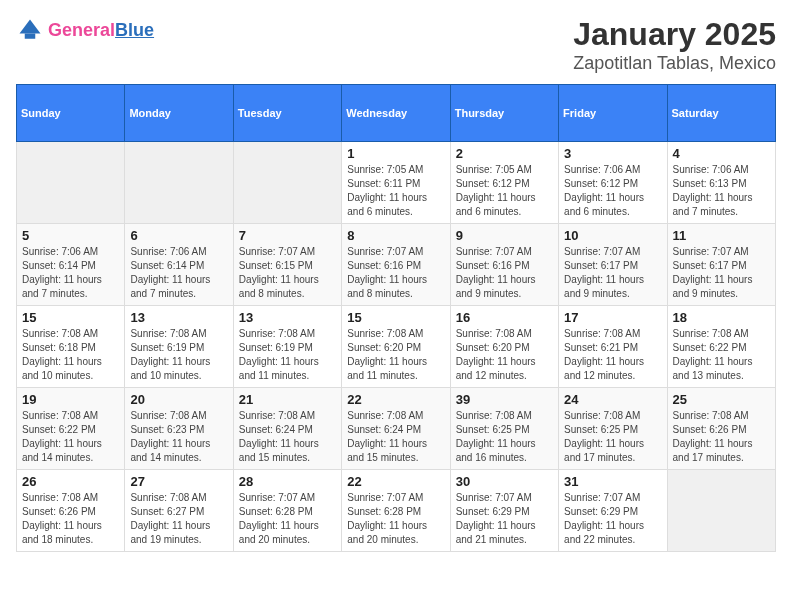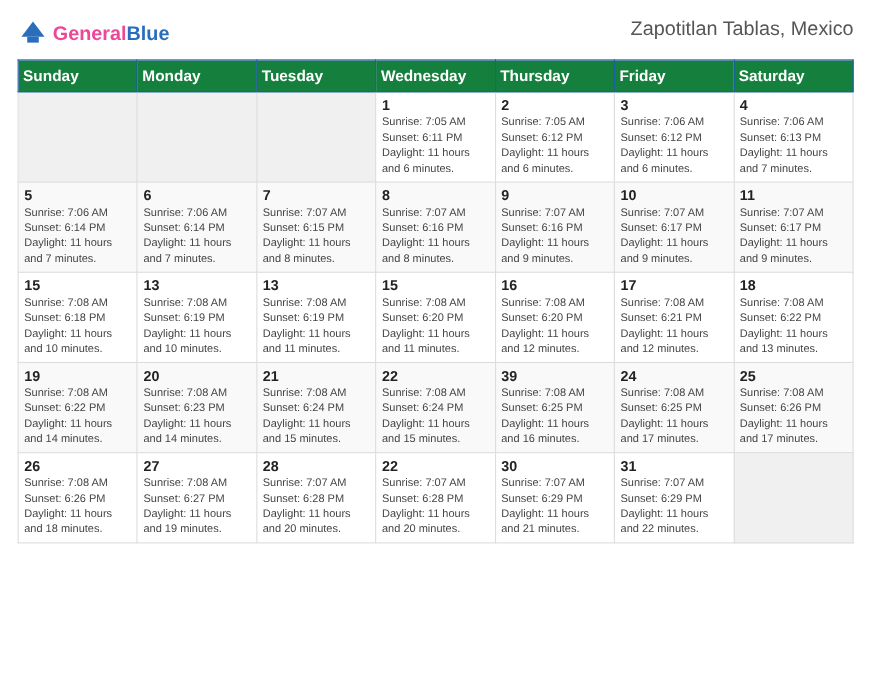--- a/index.html
+++ b/index.html
@@ -23,20 +23,21 @@
     }
     .logo-text-general {
       font-size: 18px;
       font-weight: bold;
       color: #ec4899;
     }
     .logo-text-blue {
       font-size: 18px;
       font-weight: bold;
       color: #2a6ebb;
+      text-decoration: underline;
     }
     .logo-icon {
       width: 28px;
       height: 28px;
     }
     .title-block {
       text-align: right;
     }
     .month-title {
       font-size: 32px;
@@ -46,25 +47,25 @@
     .location-title {
       font-size: 18px;
       color: #555;
     }
     .calendar {
       width: 100%;
       border-collapse: collapse;
       border: 1px solid #ccc;
     }
     .calendar th {
-      background-color: #15803d;
+      background-color: #3b82f6;
       color: #fff;
-      font-size: 14px;
-      font-weight: bold;
-      padding: 6px 4px;
+      font-size: 11px;
+      font-weight: bold;
+      padding: 22px 4px;
       text-align: left;
       border: 1px solid #1a5caa;
     }
     .calendar td {
       vertical-align: top;
       padding: 4px 5px;
       border: 1px solid #ddd;
       font-size: 10.5px;
       color: #333;
       background: #fff;
@@ -97,20 +98,21 @@
     <svg class="logo-icon" viewBox="0 0 32 32">
       <rect x="0" y="0" width="32" height="32" fill="none"></rect>
       <polygon points="16,4 28,20 4,20" fill="#2a6ebb"></polygon>
       <rect x="10" y="20" width="12" height="6" fill="#2a6ebb"></rect>
     </svg>
     <div>
       <span class="logo-text-general">General</span><span class="logo-text-blue">Blue</span>
     </div>
   </div>
   <div class="title-block">
+    <div class="month-title">January 2025</div>
     <div class="location-title">Zapotitlan Tablas, Mexico</div>
   </div>
 </div>
 
 <table class="calendar">
   <thead>
     <tr id="header-row">
         <th>Sunday</th>
         <th>Monday</th>
         <th>Tuesday</th>

